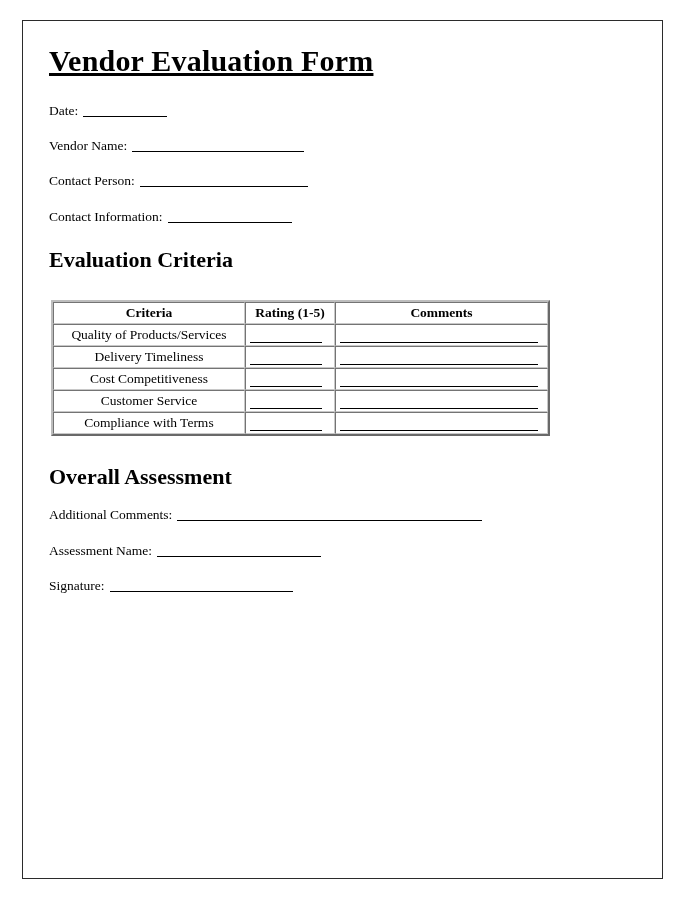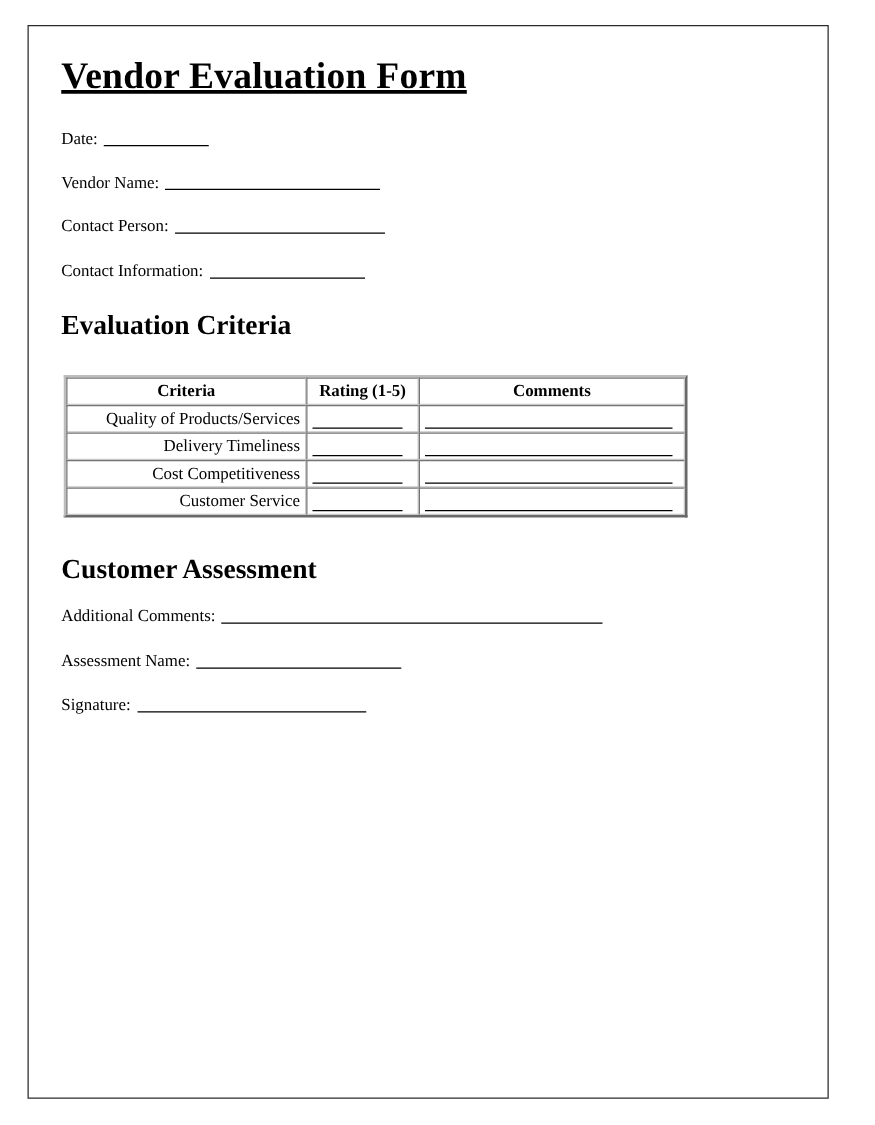--- a/index.html
+++ b/index.html
@@ -96,21 +96,21 @@
     vertical-align: middle;
     height: 20px;
     box-sizing: border-box;
     font-family: Liberation Serif, serif;
   }
   .criteria-table th {
     text-align: center;
     font-weight: bold;
   }
   .criteria-table td.criteria-cell {
-    text-align: right;
+    text-align: center;
     white-space: nowrap;
     overflow: hidden;
   }
   .col-criteria { width: 192px; }
   .col-rating   { width: 90px; }
   .col-comments { width: 213px; }
 
   .cell-blank {
     display: block;
     border-bottom: 1.4px solid #000;
@@ -180,24 +180,33 @@
           </tr>
           <tr>
             <td class="criteria-cell">Customer Service</td>
             <td>
               <span class="cell-blank rating-blank"></span>
             </td>
             <td>
               <span class="cell-blank comment-blank"></span>
             </td>
           </tr>
+          <tr>
+            <td class="criteria-cell">Compliance with Terms</td>
+            <td>
+              <span class="cell-blank rating-blank"></span>
+            </td>
+            <td>
+              <span class="cell-blank comment-blank"></span>
+            </td>
+          </tr>
         </tbody>
     </table>
 
-    <h2 class="section-heading assessment">Customer Assessment</h2>
+    <h2 class="section-heading assessment">Overall Assessment</h2>
 
     <div id="assessment-fields">
         <div class="field-row"><span class="field-label">Additional Comments:</span><span class="blank w-addcom"></span></div>
         <div class="field-row"><span class="field-label">Assessment Name:</span><span class="blank w-evalname"></span></div>
         <div class="field-row"><span class="field-label">Signature:</span><span class="blank w-signature"></span></div>
       </div>
 
   </div>
 </div>
 

